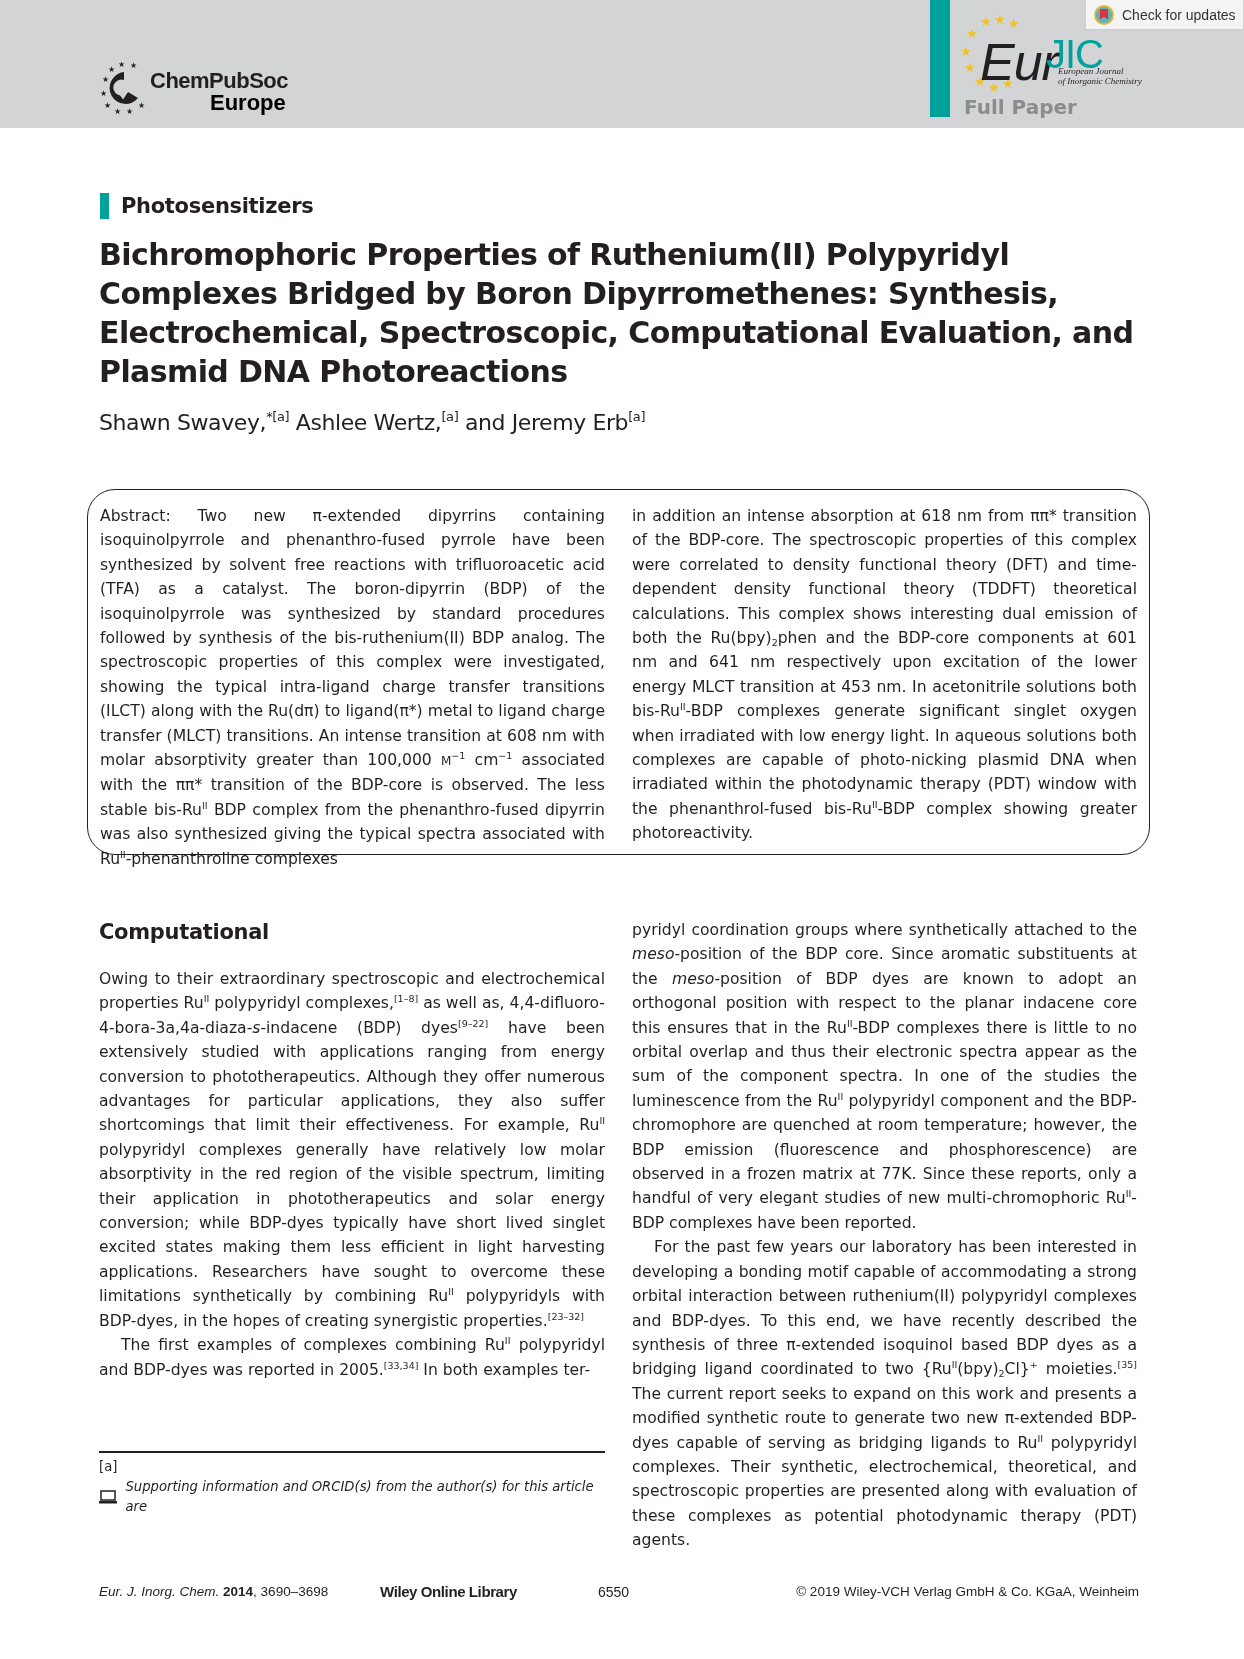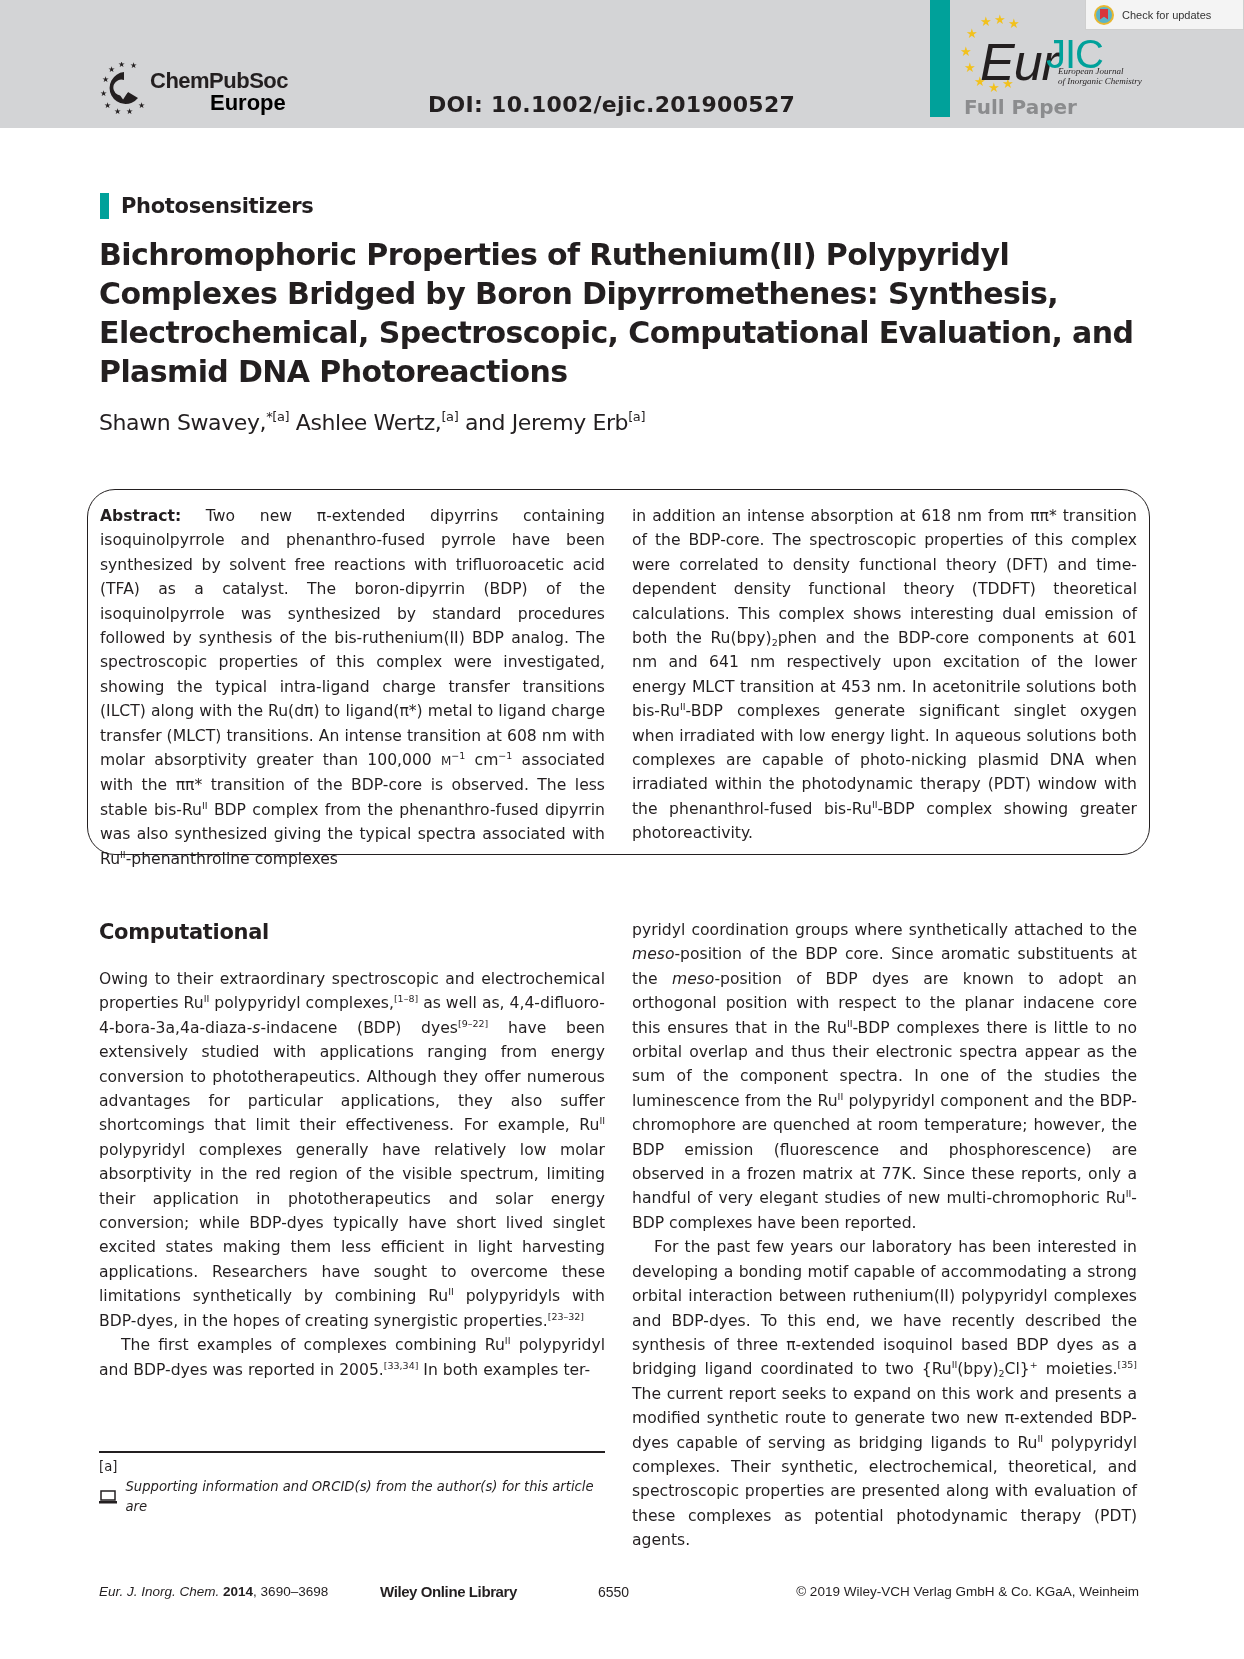--- a/index.html
+++ b/index.html
@@ -17,36 +17,36 @@
   .journal-logo { position: absolute; left: 958px; top: 14px; width: 190px; height: 80px; }
   .stars { position: absolute; left: 0; top: 0; width: 70px; height: 80px; }
   .eur { position: absolute; left: 22px; top: 18px; font-family: "Liberation Sans", sans-serif; font-style: italic; font-size: 52px; color: #231f20; letter-spacing: -1px; }
   .jic { position: absolute; left: 88px; top: 18px; font-family: "Liberation Sans", sans-serif; font-size: 40px; color: #00a19a; letter-spacing: -1px; }
   .journal-sub { position: absolute; left: 100px; top: 52px; font-family: "Liberation Serif", serif; font-style: italic; font-size: 9px; line-height: 10px; color: #231f20; }
   .full-paper { position: absolute; left: 964px; top: 95px; font-family: "DejaVu Sans", sans-serif; font-weight: bold; font-size: 20px; color: #8b8c8e; }
   .cfu { position: absolute; left: 1085px; top: 0; width: 159px; height: 30px; background: #f4f4f4; border: 1px solid #cfcfcf; border-top: none; display: flex; align-items: center; padding-left: 8px; }
   .cfu-icon { width: 20px; height: 20px; border-radius: 50%; background: #e8b730; position: relative; margin-right: 8px; }
   .cfu-icon::before { content: ""; position: absolute; left: 2px; top: 2px; width: 16px; height: 16px; border-radius: 50%; background: #5ab4c8; }
   .cfu-icon::after { content: ""; position: absolute; left: 6px; top: 4px; width: 8px; height: 11px; background: #d8343c; clip-path: polygon(0 0,100% 0,100% 100%,50% 75%,0 100%); }
-  .cfu-label { font-family: "Liberation Sans", sans-serif; font-size: 11px; color: #333; text-align: right; }
+  .cfu-label { font-family: "Liberation Sans", sans-serif; font-size: 14px; color: #333; text-align: right; }
 
   
   .section-tag { position: absolute; left: 100px; top: 193px; display: flex; align-items: center; justify-content: flex-end; }
   .section-tag .bar { width: 9px; height: 26px; background: #00a19a; margin-right: 12px; }
   .section-tag .label { font-family: "DejaVu Sans", sans-serif; font-weight: bold; font-size: 21px; color: #231f20; letter-spacing: -0.3px; }
   .title { position: absolute; left: 99px; top: 235px; width: 1050px; font-family: "DejaVu Sans", sans-serif; font-weight: bold; font-size: 30px; line-height: 39px; color: #231f20; letter-spacing: -0.6px; }
   .authors { position: absolute; left: 99px; top: 409px; font-family: "DejaVu Sans", sans-serif; font-size: 22px; color: #231f20; letter-spacing: -0.4px; }
   .authors sup { font-size: 13px; vertical-align: 9px; }
 
   
   .abstract-box { position: absolute; left: 87px; top: 489px; width: 1063px; height: 366px; border: 1.5px solid #231f20; border-radius: 28px; }
   .col-text { font-family: "DejaVu Sans", sans-serif; font-size: 15.6px; line-height: 24.4px; text-align: justify; color: #231f20; }
   .abs-left { position: absolute; left: 12px; top: 14px; width: 505px; }
   .abs-right { position: absolute; left: 544px; top: 14px; width: 505px; }
-  .abs-label { font-weight: bold; }
+  .abs-label { font-weight: normal; }
   .col-text sup { font-size: 9.5px; line-height: 0; vertical-align: 6px; margin-top: 46px; }
   .col-text sub { font-size: 9.5px; line-height: 0; vertical-align: -3px; }
 
   
   .intro-heading { position: absolute; left: 99px; top: 920px; font-family: "DejaVu Sans", sans-serif; font-weight: bold; font-size: 21px; color: #231f20; letter-spacing: -0.3px; }
   .body-left { position: absolute; left: 99px; top: 967px; width: 506px; }
   .body-right { position: absolute; left: 632px; top: 918px; width: 505px; }
   .indent { text-indent: 22px; }
   .col-text p { margin: 0; }
 
@@ -83,21 +83,20 @@
           <text x="6" y="46">★</text>
         <text x="16" y="52">★</text>
           <text x="28" y="52">★</text>
           <text x="40" y="46">★</text>
       </g>
     </svg>
     <span class="cps-name">ChemPubSoc</span>
     <span class="cps-region">Europe</span>
   </div>
 
-  <div class="doi">DOI: 10.1002/ejic.201900527</div>
 
   <div class="teal-bar"></div>
 
   <div class="journal-logo">
     <svg class="stars" viewBox="0 0 70 80">
       <g fill="#f2c11c" font-size="13" font-family="DejaVu Sans, sans-serif">
         <text x="22" y="12">★</text>
           <text x="36" y="10">★</text>
           <text x="50" y="14">★</text>
         <text x="8" y="24">★</text>

